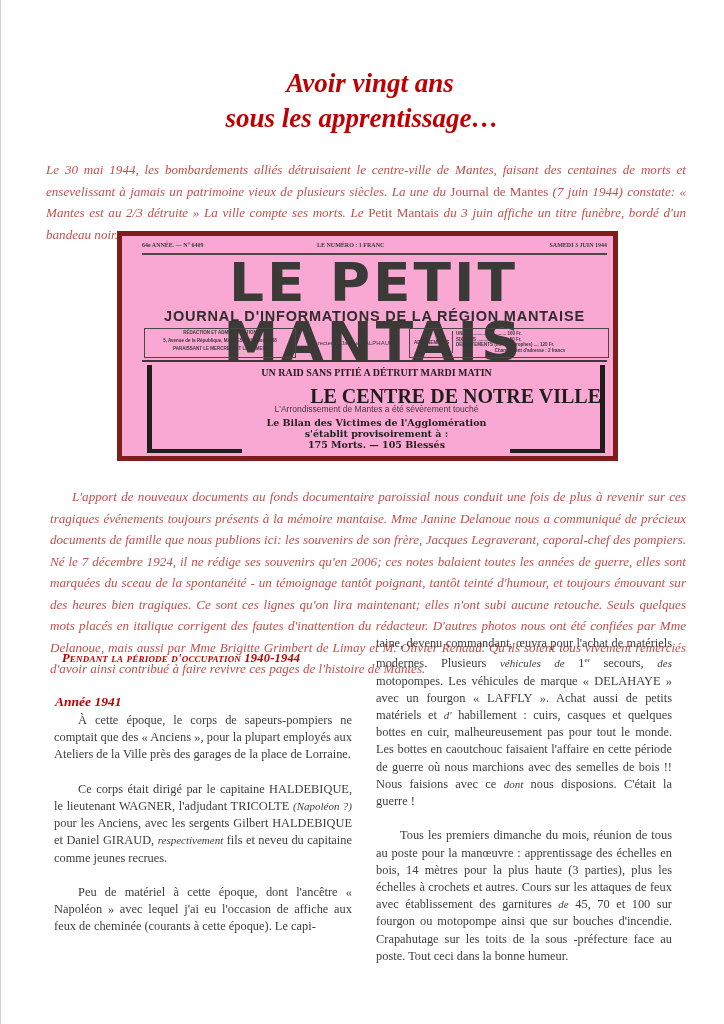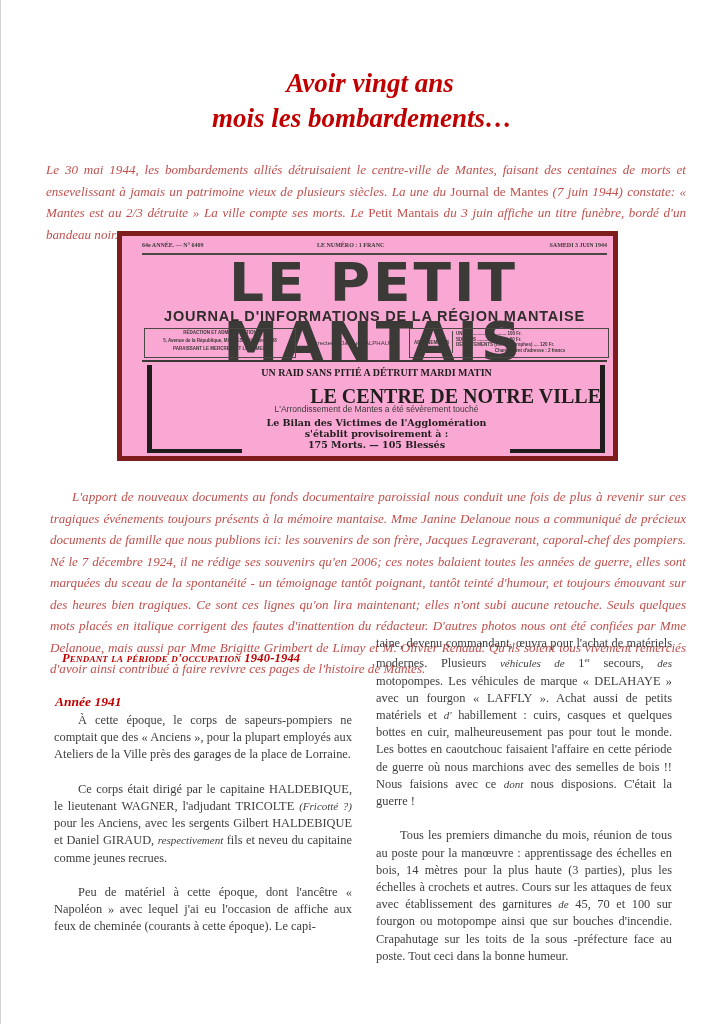--- a/index.html
+++ b/index.html
@@ -58,21 +58,21 @@
   .col-left.body-text { top:712px; }
   .it { font-style:italic; font-size:11px; }
   sup { font-size:7px; }
 </style>
 </head>
 <body>
 
 <div class="page-edge"></div>
 
 <div class="title l1">Avoir vingt ans</div>
-<div class="title l2">mois les bombardements…</div>
+<div class="title l2">sous les apprentissage…</div>
 
 <div class="intro">
   <p><span>Le 30 mai 1944, les bombardements alliés détruisaient le centre-ville de Mantes, faisant des centaines de morts et ensevelissant à jamais un patrimoine vieux de plusieurs siècles. La une du </span><span class="roman">Journal de Mantes</span><span> (7 juin 1944) constate: « Mantes est au 2/3 détruite » La ville compte ses morts. Le </span><span class="roman">Petit Mantais</span><span> du 3 juin affiche un titre funèbre, bordé d'un bandeau noir.</span></p>
 </div>
 
 <div class="clip">
   <div class="topline">
     <span style="left:0">64e ANNÉE. — N° 6409</span>
     <span style="left:175px">LE NUMÉRO : 1 FRANC</span>
     <span style="right:0">SAMEDI 3 JUIN 1944</span>
@@ -111,20 +111,20 @@
 
 <div class="intro" style="top:462px; left:50px; width:636px;margin-top:24px;">
   <p style="text-indent:22px">L'apport de nouveaux documents au fonds documentaire paroissial nous conduit une fois de plus à revenir sur ces tragiques événements toujours présents à la mémoire mantaise. Mme Janine Delanoue nous a communiqué de précieux documents de famille que nous publions ici: les souvenirs de son frère, Jacques Legraverant, caporal-chef des pompiers. Né le 7 décembre 1924, il ne rédige ses souvenirs qu'en 2006; ces notes balaient toutes les années de guerre, elles sont marquées du sceau de la spontanéité - un témoignage tantôt poignant, tantôt teinté d'humour, et toujours émouvant sur des heures bien tragiques. Ce sont ces lignes qu'on lira maintenant; elles n'ont subi aucune retouche. Seuls quelques mots placés en italique corrigent des fautes d'inattention du rédacteur. D'autres photos nous ont été confiées par Mme Delanoue, mais aussi par Mme Brigitte Grimbert de Limay et M. Olivier Renaud. Qu'ils soient tous vivement remerciés d'avoir ainsi contribué à faire revivre ces pages de l'histoire de Mantes.</p>
 </div>
 
 <div class="section-heading">Pendant la période d'occupation 1940-1944</div>
 <div class="year-heading">Année 1941</div>
 
 <div class="body-text col-left">
   <p>À cette époque, le corps de sapeurs-pompiers ne comptait que des « Anciens », pour la plupart employés aux Ateliers de la Ville près des garages de la place de Lorraine.</p>
-  <p><span>Ce corps était dirigé par le capitaine HALDEBIQUE, le lieutenant WAGNER, l'adjudant TRICOLTE </span><span class="it">(Fricotté ?)</span><span> pour les Anciens, avec les sergents Gilbert HALDEBIQUE et Daniel GIRAUD, </span><span class="it">respectivement</span><span> fils et neveu du capitaine comme jeunes recrues.</span></p>
+  <p><span>Ce corps était dirigé par le capitaine HALDEBIQUE, le lieutenant WAGNER, l'adjudant TRICOLTE </span><span class="it">(Napoléon ?)</span><span> pour les Anciens, avec les sergents Gilbert HALDEBIQUE et Daniel GIRAUD, </span><span class="it">respectivement</span><span> fils et neveu du capitaine comme jeunes recrues.</span></p>
   <p>Peu de matériel à cette époque, dont l'ancêtre « Napoléon » avec lequel j'ai eu l'occasion de affiche aux feux de cheminée (courants à cette époque). Le capi-</p>
 </div>
 
 <div class="body-text col-right">
   <p class="cont"><span>taine, devenu commandant, œuvra pour l'achat de matériels modernes. Plusieurs </span><span class="it">véhicules de</span><span> 1</span><sup>er</sup><span> secours, </span><span class="it">des</span><span> motopompes. Les véhicules de marque « DELAHAYE » avec un fourgon « LAFFLY ». Achat aussi de petits matériels et </span><span class="it">d'</span><span> habillement : cuirs, casques et quelques bottes en cuir, malheureusement pas pour tout le monde. Les bottes en caoutchouc faisaient l'affaire en cette période de guerre où nous marchions avec des semelles de bois !! Nous faisions avec ce </span><span class="it">dont</span><span> nous disposions. C'était la guerre !</span></p>
   <p><span>Tous les premiers dimanche du mois, réunion de tous au poste pour la manœuvre : apprentissage des échelles en bois, 14 mètres pour la plus haute (3 parties), plus les échelles à crochets et autres. Cours sur les attaques de feux avec établissement des garnitures </span><span class="it">de</span><span> 45, 70 et 100 sur fourgon ou motopompe ainsi que sur bouches d'incendie. Crapahutage sur les toits de la sous -préfecture face au poste. Tout ceci dans la bonne humeur.</span></p>
 </div>
 
 </body></html>

